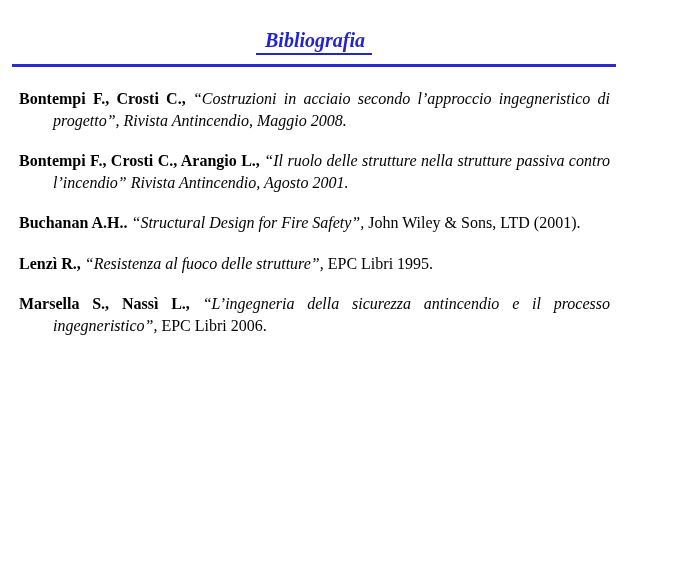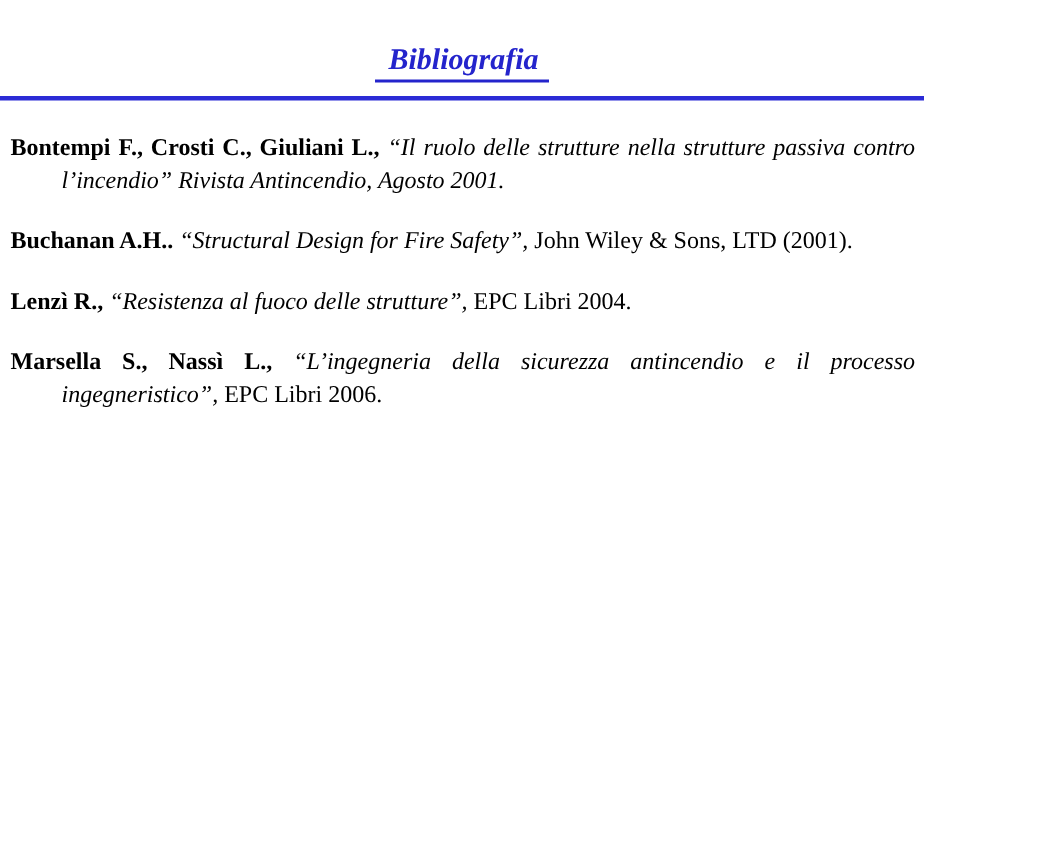--- a/index.html
+++ b/index.html
@@ -5,20 +5,21 @@
   html, body { margin: 0; padding: 0; background: #ffffff; }
   .page {
     position: relative;
     width: 616px;
     height: 564px;
     background: #ffffff;
     overflow: hidden;
     font-family: "Liberation Serif", "DejaVu Serif", serif;
     color: #000000;
     box-sizing: border-box;
+    padding-left: 12px;
   }
   .title-row {
     padding-top: 29px;
     text-align: center;
   }
   .page-title {
     display: inline-block;
     font-size: 20px;
     font-weight: bold;
     font-style: italic;
@@ -51,18 +52,19 @@
 </style>
 </head>
 <body>
 
 <div class="page">
   <div class="title-row">
     <span class="page-title" style="color: rgb(36, 36, 204); border-bottom-color: rgb(36, 36, 204);">Bibliografia</span>
   </div>
   <div class="rule" style="background: rgb(43, 43, 214);"></div>
   <div class="entries">
-      <p class="entry"><span class="authors">Bontempi F., Crosti C., Giuliani L., </span><span class="work-title">“Il ruolo delle strutture nella strutture passiva contro l’incendio” </span><span class="tail italic">Rivista Antincendio, Agosto 2001.</span></p>
+      <p class="entry"><span class="authors">Bontempi F., Crosti C., </span><span class="work-title">“Costruzioni in acciaio secondo l’approccio ingegneristico di progetto”, </span><span class="tail italic">Rivista Antincendio, Maggio 2008.</span></p>
+      <p class="entry"><span class="authors">Bontempi F., Crosti C., Arangio L., </span><span class="work-title">“Il ruolo delle strutture nella strutture passiva contro l’incendio” </span><span class="tail italic">Rivista Antincendio, Agosto 2001.</span></p>
       <p class="entry"><span class="authors">Buchanan A.H.. </span><span class="work-title">“Structural Design for Fire Safety”, </span><span class="tail">John Wiley &amp; Sons, LTD (2001).</span></p>
-      <p class="entry"><span class="authors">Lenzì R., </span><span class="work-title">“Resistenza al fuoco delle strutture”, </span><span class="tail">EPC Libri 2004.</span></p>
+      <p class="entry"><span class="authors">Lenzì R., </span><span class="work-title">“Resistenza al fuoco delle strutture”, </span><span class="tail">EPC Libri 1995.</span></p>
       <p class="entry"><span class="authors">Marsella S., Nassì L., </span><span class="work-title">“L’ingegneria della sicurezza antincendio e il processo ingegneristico”, </span><span class="tail">EPC Libri 2006.</span></p>
     </div>
 </div>
 
 </body></html>

